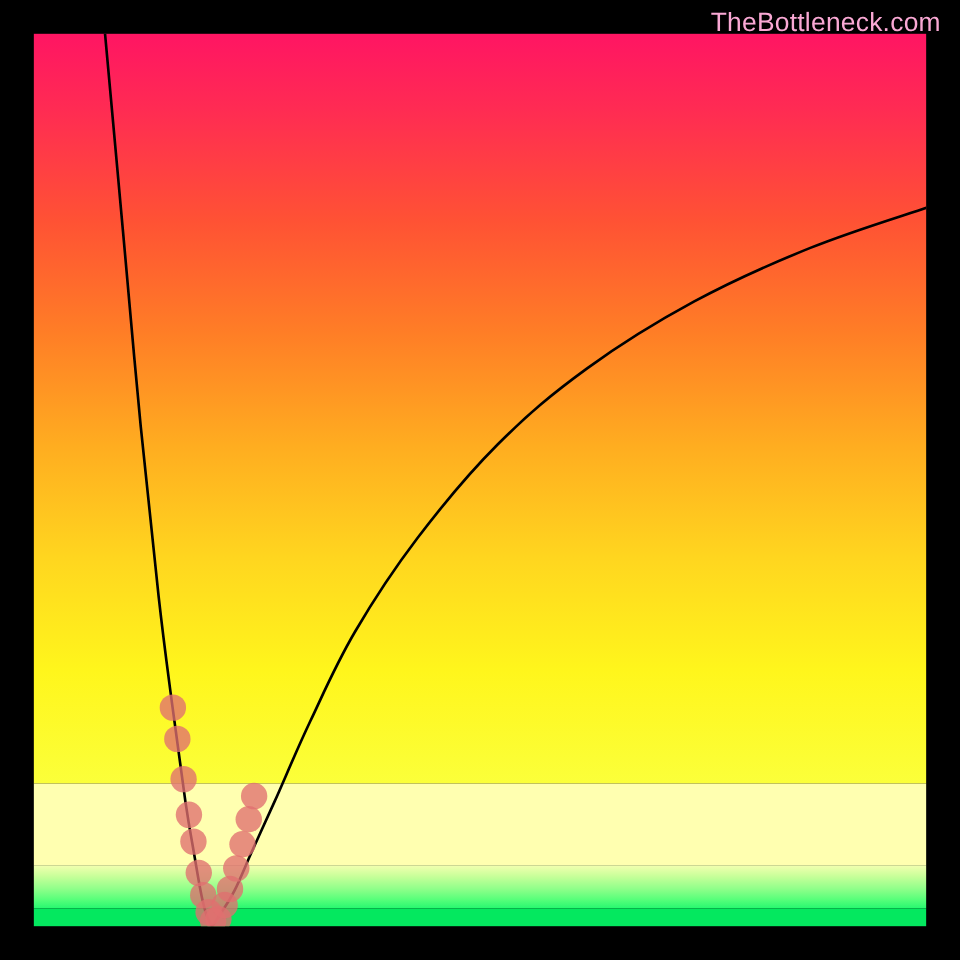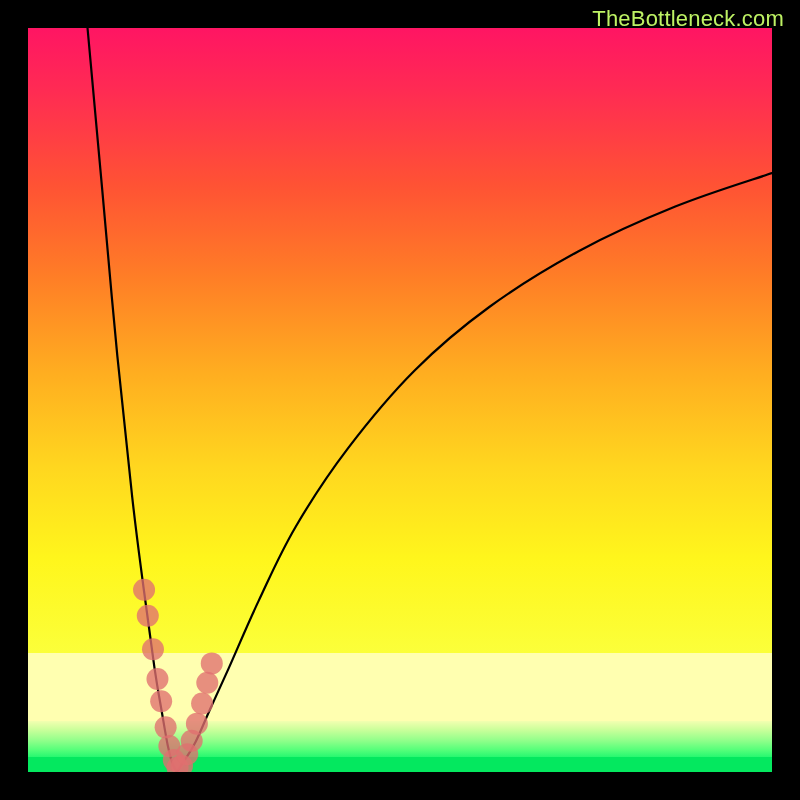--- a/index.html
+++ b/index.html
@@ -83,21 +83,21 @@
     stroke-linecap: round;
   }
   .dot {
     fill: #e07070;
     fill-opacity: 0.78;
   }
   .attribution {
     position: absolute;
     top: 6px;
     right: 16px;
-    color: #bef264;
+    color: #f9a8d4;
     font-size: 22px;
     font-weight: 500;
     letter-spacing: 0.2px;
     user-select: none;
   }
 </style>
 </head>
 <body>
 
 <div class="stage">

